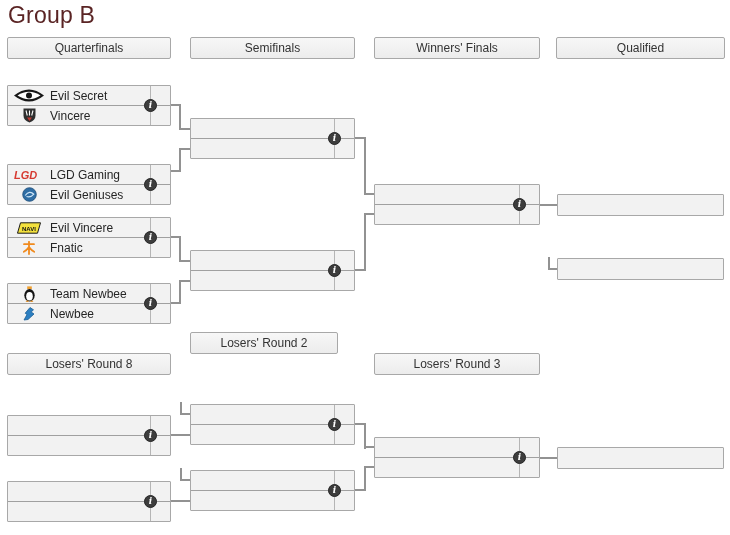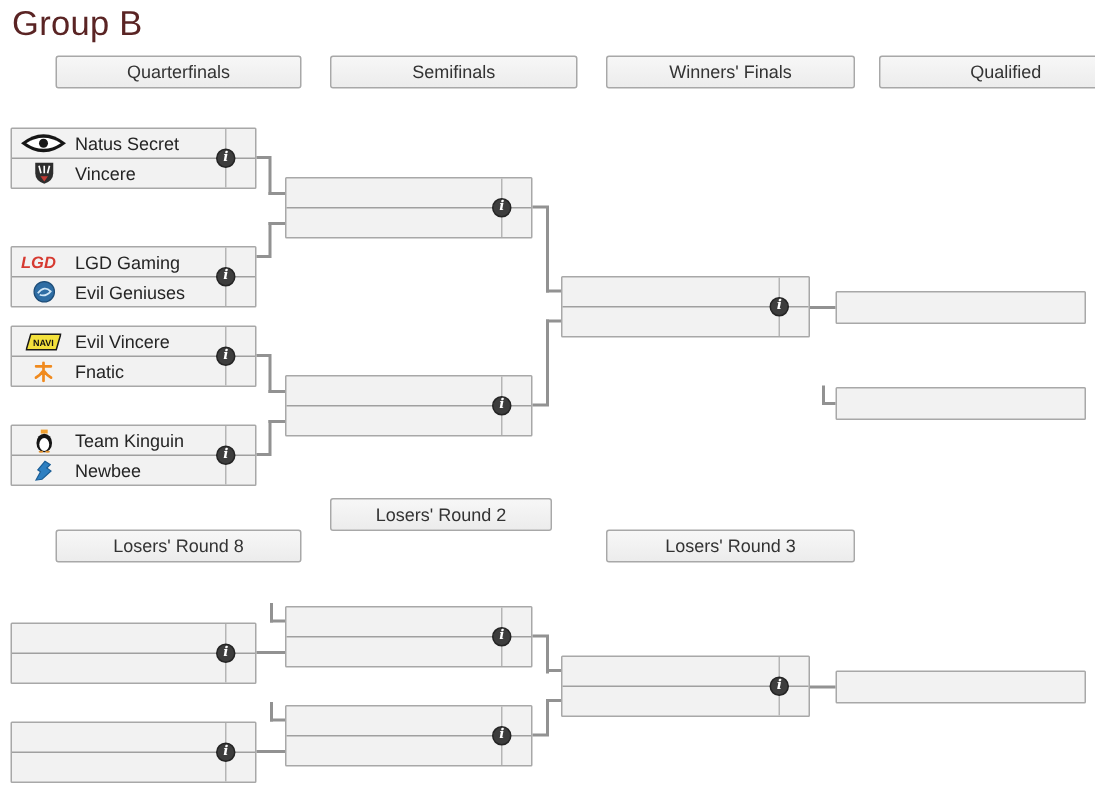--- a/index.html
+++ b/index.html
@@ -1,20 +1,20 @@
 <!DOCTYPE html>
 <html><head>
 <meta charset="utf-8">
 <style>
   html,body{margin:0;padding:0;background:#fff;}
   body{font-family:"Liberation Sans",sans-serif;}
   #stage{position:relative;width:730px;height:535px;background:#fff;overflow:hidden;}
   .title{position:absolute;left:8px;top:2px;font-size:23px;font-weight:400;color:#5a2424;letter-spacing:.2px;}
   .hdr{position:absolute;height:22px;box-sizing:border-box;border:1px solid #a8a8a8;border-radius:2px;
-       background:linear-gradient(#f7f7f7,#ececec);display:flex;align-items:center;justify-content:center;margin-left:30px;}
+       background:linear-gradient(#f7f7f7,#ececec);display:flex;align-items:center;justify-content:center;}
   .hdr span{font-size:12px;color:#333;}
   .match{position:absolute;height:41px;box-sizing:border-box;background:#f2f2f2;
          border:1px solid #a8a8a8;border-radius:1px;}
   .single{position:absolute;height:22px;box-sizing:border-box;background:#f2f2f2;
           border:1px solid #a8a8a8;border-radius:1px;}
   .row{position:absolute;left:0;right:20px;height:19px;display:flex;align-items:center;overflow:hidden;}
   .row.top{top:0;} .row.bottom{top:20px;}
   .divider-h{position:absolute;left:0;right:0;top:19px;height:1px;background:#a0a0a0;}
   .divider-v{position:absolute;top:0;bottom:0;right:19px;width:1px;background:#b5b5b5;}
   .score{position:absolute;right:0;width:19px;height:19px;}
@@ -60,21 +60,21 @@
 
   <div class="match" style="left:7px;top:85px;width:164px;">
     <div class="row top">
       <span class="logo-cell">
         <svg width="30" height="13" viewBox="0 0 30 13">
           <path d="M0 6.5 Q7.5 0.5 15 0.5 Q22.5 0.5 30 6.5 Q22.5 12.5 15 12.5 Q7.5 12.5 0 6.5 Z" fill="#161616"></path>
           <path d="M3.5 6.5 Q9 2.8 15 2.8 Q21 2.8 26.5 6.5 Q21 10.2 15 10.2 Q9 10.2 3.5 6.5 Z" fill="#ffffff"></path>
           <circle cx="15" cy="6.5" r="3" fill="#161616"></circle>
         </svg>
       </span>
-      <span class="tname">Natus Secret</span>
+      <span class="tname">Evil Secret</span>
     </div>
     <div class="divider-h"></div>
     <div class="row bottom">
       <span class="logo-cell">
         <svg width="13" height="15" viewBox="0 0 13 15">
           <path d="M0.5 0.5 H12.5 V7.5 Q12.5 12.5 6.5 14.5 Q0.5 12.5 0.5 7.5 Z" fill="#2e2e2e"></path>
           <path d="M3 2.5 L4.3 7.5 M6.5 2.5 L6.5 7.5 M10 2.5 L8.7 7.5" stroke="#ffffff" stroke-width="1.1" fill="none"></path>
           <path d="M4 9.5 L6.5 13 L9 9.5 Z" fill="#c23b34"></path>
         </svg>
       </span>
@@ -140,21 +140,21 @@
     <div class="row top">
       <span class="logo-cell">
         <svg width="13" height="16" viewBox="0 0 13 16">
           <rect x="4.2" y="0.4" width="4.6" height="2.6" fill="#f0a030"></rect>
           <ellipse cx="6.5" cy="9.3" rx="5.2" ry="6.2" fill="#141414"></ellipse>
           <ellipse cx="6.5" cy="10.3" rx="3.3" ry="4.3" fill="#ffffff"></ellipse>
           <ellipse cx="4.3" cy="15.2" rx="1.6" ry="0.7" fill="#e0902c"></ellipse>
           <ellipse cx="8.7" cy="15.2" rx="1.6" ry="0.7" fill="#e0902c"></ellipse>
         </svg>
       </span>
-      <span class="tname">Team Kinguin</span>
+      <span class="tname">Team Newbee</span>
     </div>
     <div class="divider-h"></div>
     <div class="row bottom">
       <span class="logo-cell">
         <svg width="14" height="15" viewBox="0 0 14 15">
           <path d="M2 14 L5 8.5 L3.2 7.2 L8 1.5 L11.5 3.8 L9.2 6 L12 8 L6 13.5 Z" fill="#2d7fc1" stroke="#1b5e96" stroke-width="0.8"></path>
         </svg>
       </span>
       <span class="tname">Newbee</span>
     </div>

